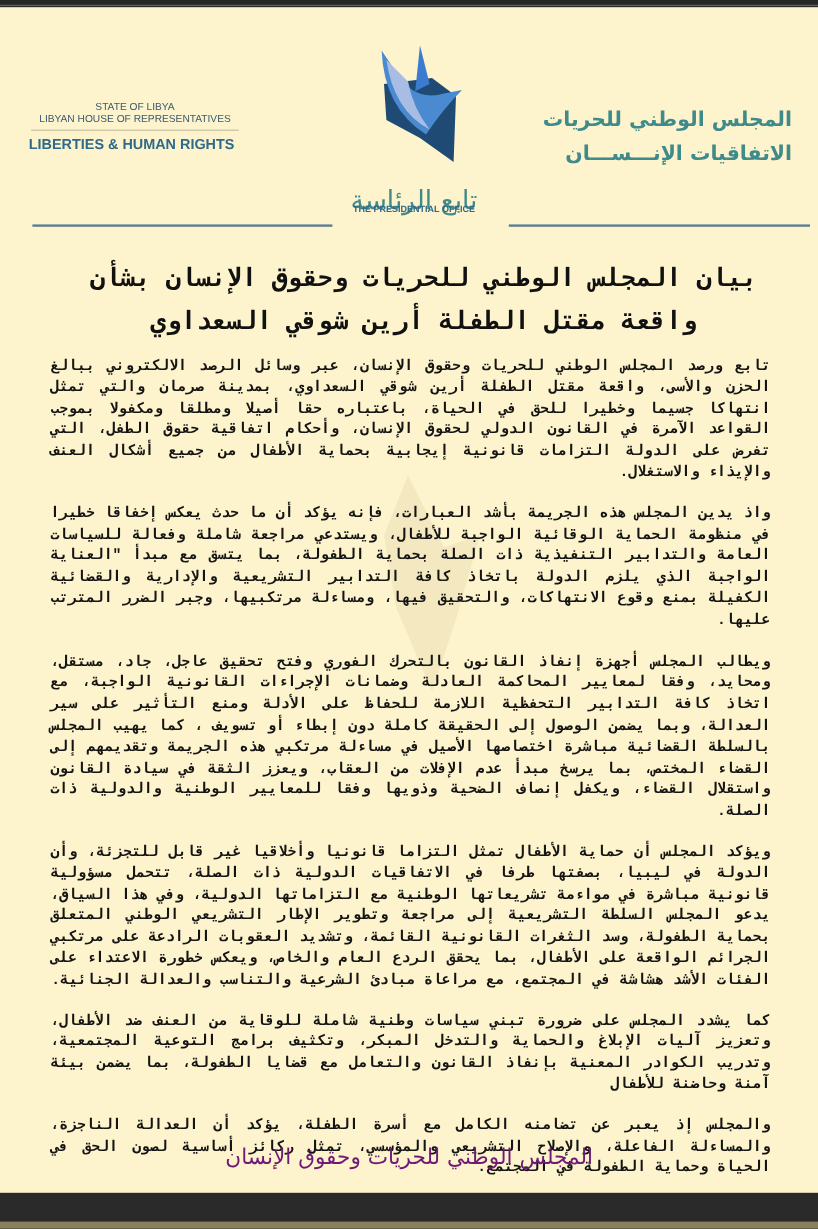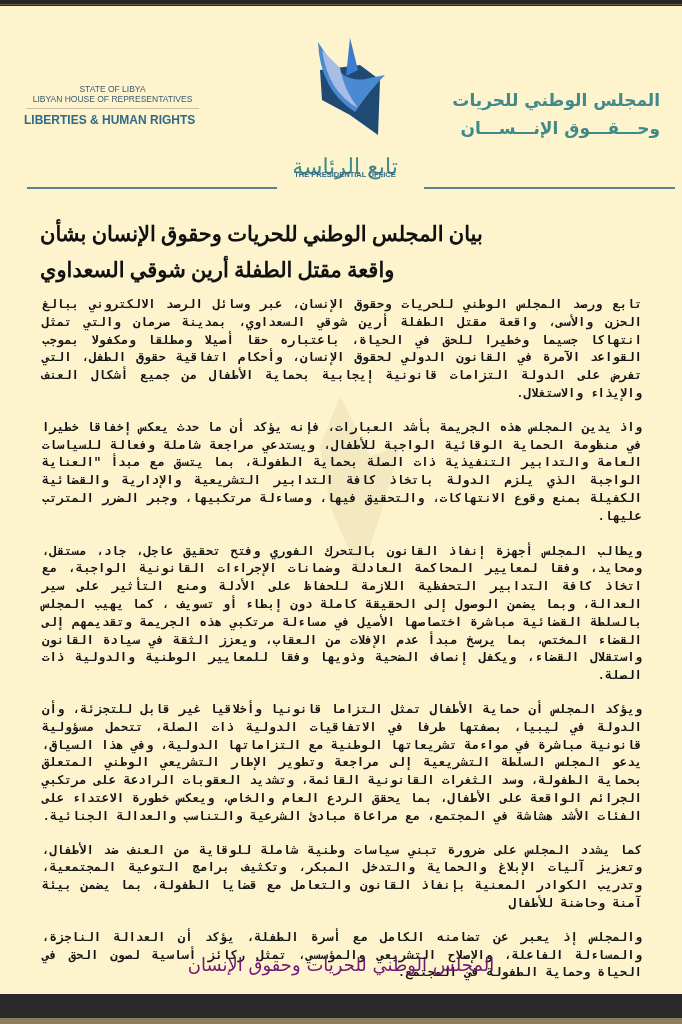--- a/index.html
+++ b/index.html
@@ -18,21 +18,21 @@
     .hdr-left .big { font-family: "Liberation Sans", sans-serif; font-weight: bold; font-size: 12px; line-height: 14px; color: #2f6a8a; text-align: left; padding-left: 4px; }
     .logo { position: absolute; left: 300px; top: 24px; width: 90px; height: 110px; }
     .logo-ar { position: absolute; left: 290px; top: 148px; width: 110px; text-align: center; font-family: "DejaVu Serif", serif; font-size: 22px; color: #3f8a8a; direction: rtl; }
     .logo-en { position: absolute; left: 280px; top: 164px; width: 130px; text-align: center; font-family: "Liberation Sans", sans-serif; font-size: 7.5px; font-weight: bold; color: #2f6a8a; }
     .hdr-right { position: absolute; right: 22px; top: 80px; width: 220px; direction: rtl; color: #3f8a8a; font-weight: bold; font-size: 17px; line-height: 28px; font-family: "DejaVu Sans", sans-serif; }
     .rule { position: absolute; height: 2px; background: #5b7f95; top: 181px; }
     .rule.l { left: 27px; width: 250px; }
     .rule.r { left: 424px; width: 251px; }
 
     
-    .title { position: absolute; left: 40px; top: 210px; width: 602px; text-align: left; direction: rtl; font-weight: bold; font-size: 21px; line-height: 36px; color: #111; font-family: Liberation Serif, serif; }
+    .title { position: absolute; left: 52px; top: 210px; width: 602px; text-align: center; direction: rtl; font-weight: bold; font-size: 21px; line-height: 36px; color: #111; font-family: Liberation Mono, monospace; }
 
     
     .body { position: absolute; left: 42px; top: 291px; width: 600px; direction: rtl; text-align: justify; text-align-last: right; font-weight: bold; font-size: 12.3px; line-height: 17.8px; color: #141414; font-family: Liberation Mono, monospace; }
     .body p { margin-bottom: 16px; }
     .body p.p2 { margin-bottom: 17px; }
 
     .signature { position: absolute; left: 40px; top: 948px; width: 602px; text-align: center; direction: rtl; font-weight: normal; font-size: 18px; color: #701a75; }
     .foot-rule { position: absolute; left: 27px; top: 993px; width: 648px; height: 2px; background: #5b7f95; }
     .issued { position: absolute; right: 40px; top: 1000px; direction: rtl; font-size: 8.5px; color: #222; }
   </style>
@@ -58,21 +58,21 @@
     <path d="M20 40 L60 35 L80 50 L78 105 L50 85 L22 70 Z" fill="#1f4a74"></path>
     <path d="M18 12 Q20 60 55 82 Q70 60 85 45 L70 48 Q45 55 30 30 Z" fill="#4a8ad0"></path>
     <path d="M22 20 Q28 62 58 78 Q44 60 40 38 Z" fill="#a9bde4"></path>
     <path d="M50 8 L58 40 L46 46 Z" fill="#3a7ccf"></path>
   </svg>
   <div class="logo-ar">تابع الرئاسة</div>
   <div class="logo-en">THE PRESIDENTIAL OFFICE</div>
 
   <div class="hdr-right">
     <div>المجلس الوطني للحريات</div>
-    <div>وحـــقـــوق الإنـــســـان</div>
+    <div>الاتفاقيات الإنـــســـان</div>
   </div>
 
   <div class="rule l"></div>
   <div class="rule r"></div>
 
   <div class="title">
     <div>بيان المجلس الوطني للحريات وحقوق الإنسان بشأن</div>
     <div>واقعة مقتل الطفلة أرين شوقي السعداوي</div>
   </div>
 

